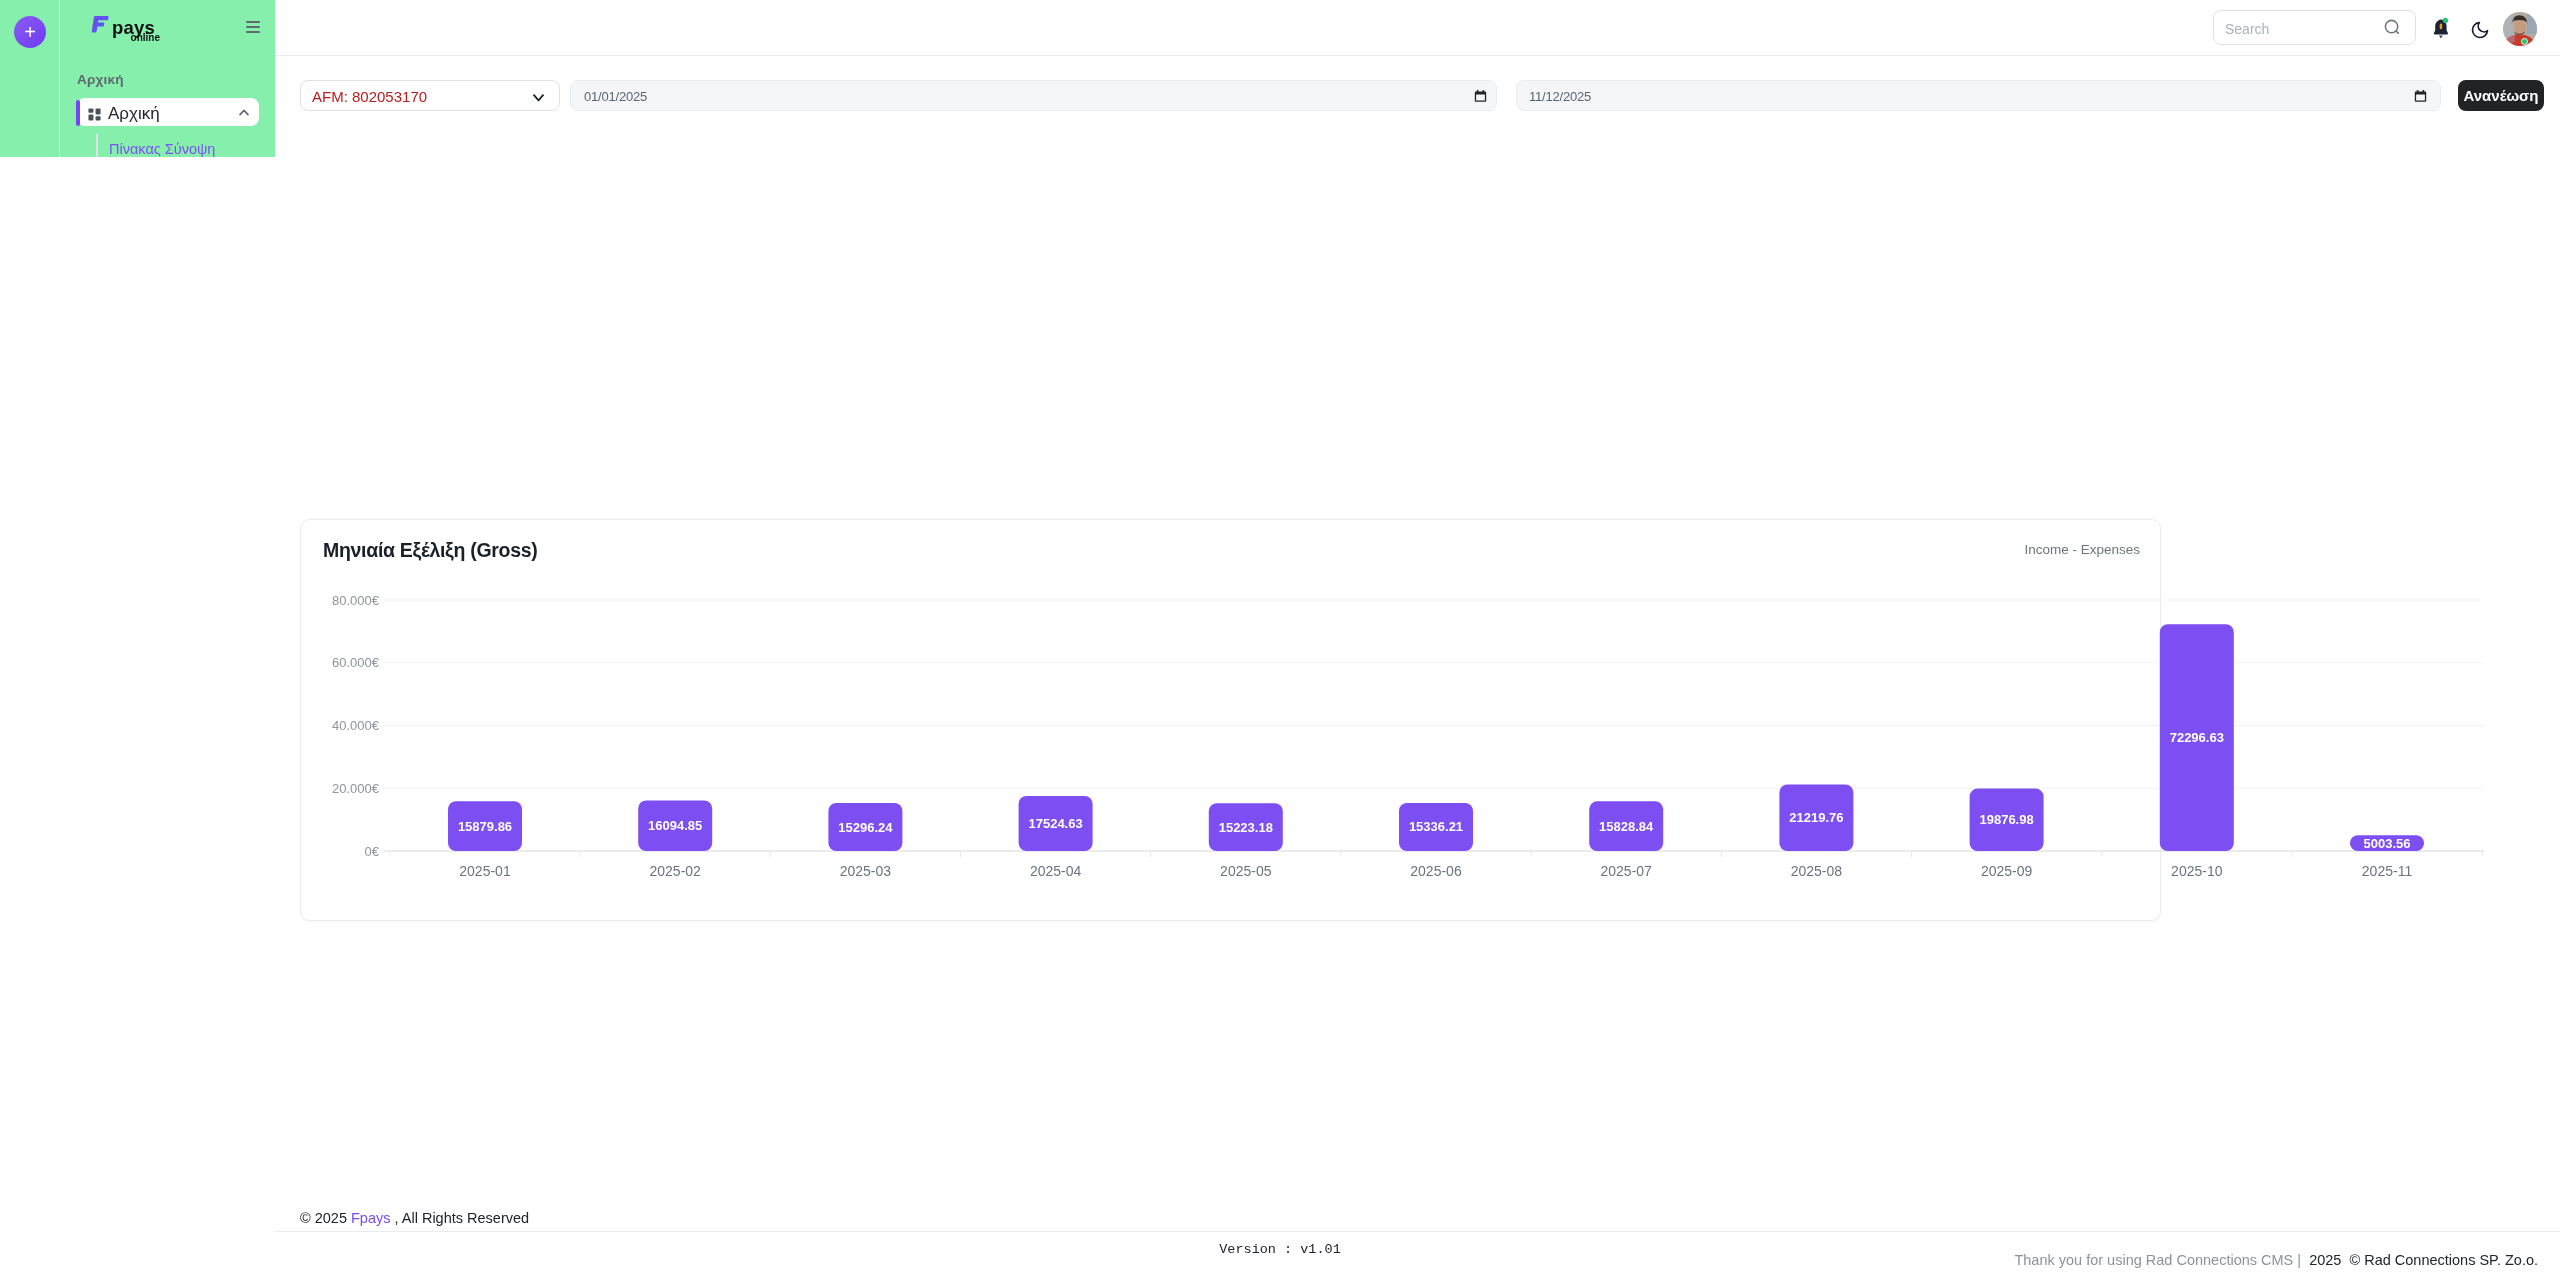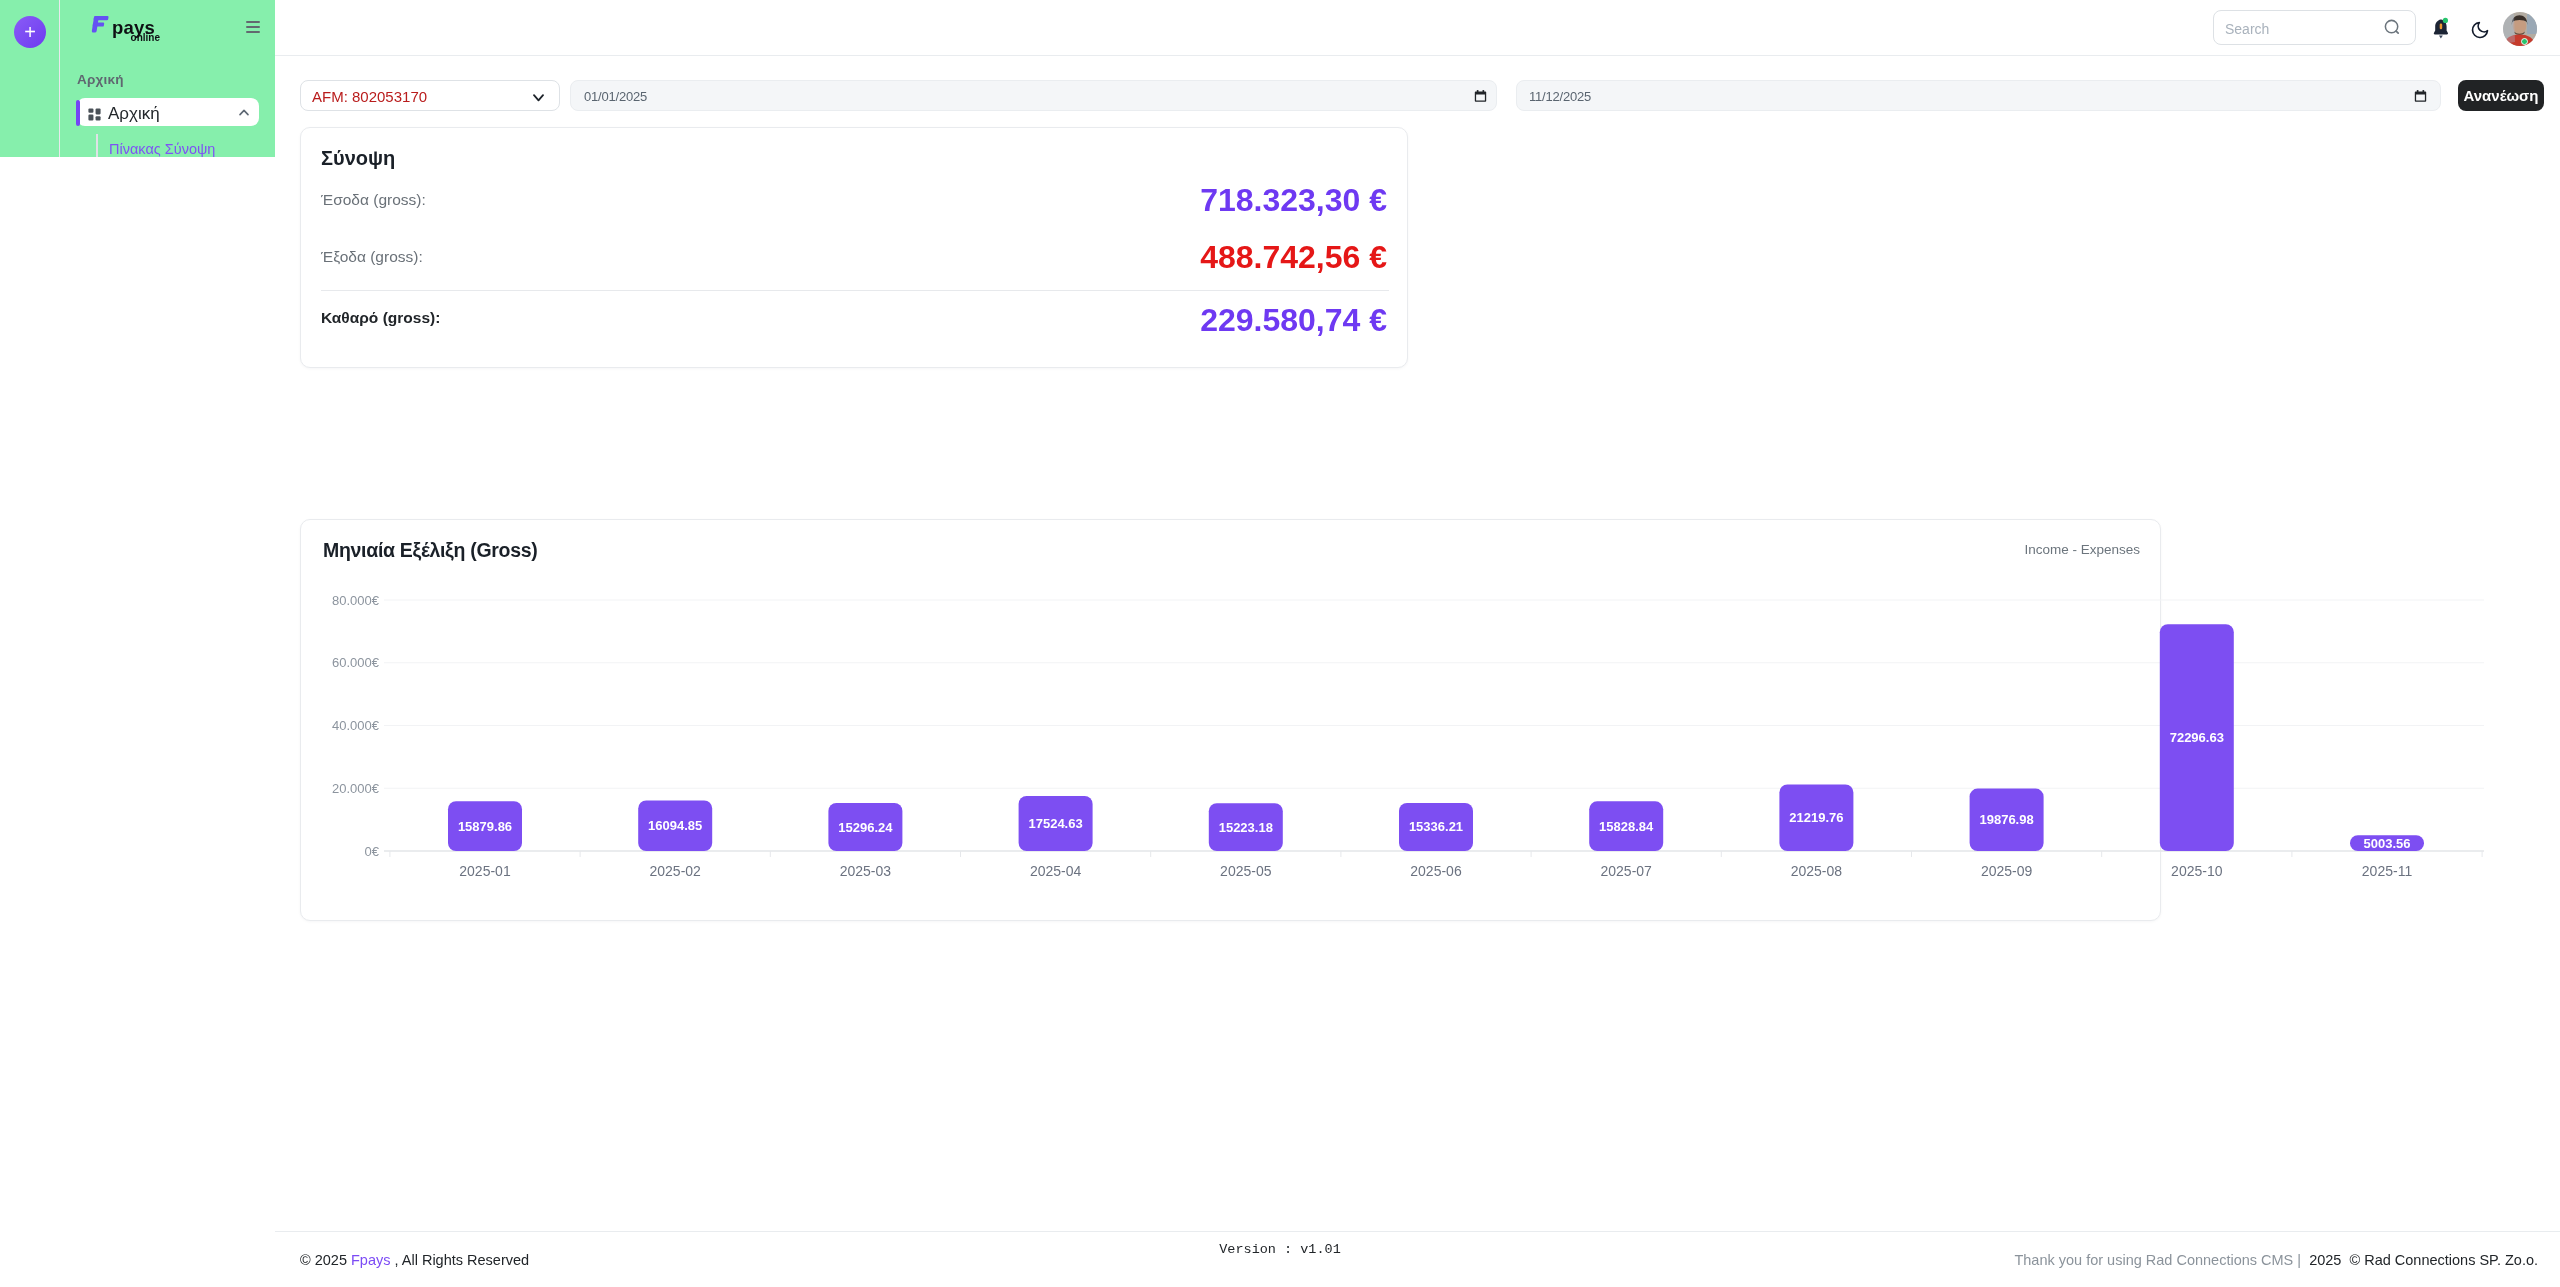--- a/index.html
+++ b/index.html
@@ -53,21 +53,21 @@
   .cardtitle { font-size:20px; font-weight:700; color:#1a2028; }
 
   .rowlabel { font-size:15.5px; color:#6a7178; }
   .rowval { font-size:32px; font-weight:700; }
   .purple { color:#6e39f2; }
   .red { color:#e51717; }
 
   
   #footline { left:275px; top:1231px; width:2285px; height:1px; background:#e9ecef; }
   #footc { left:0; top:1242px; width:2560px; text-align:center; font-size:13.5px; color:#212529;font-family:Liberation Mono, monospace; }
-  #footl { left:300px; top:1252px; font-size:14.5px; color:#212529; }
+  #footl { left:300px; top:1210px; font-size:14.5px; color:#212529; }
   #footr { right:22px; top:1252px; font-size:14.5px; color:#22262a; }
 </style>
 </head>
 <body>
 <div id="page">
   <div class="abs" id="topbar"></div>
   <div class="abs" id="sidepanel">
     <div class="abs" id="sidevline"></div>
     <div class="abs" id="seclabel">Αρχική</div>
     <div class="abs" id="menuitem"></div>
@@ -145,30 +145,20 @@
   </svg>
   <div class="abs ctrl" id="date2"></div>
   <div class="abs datetxt" style="left:1529px">11/12/2025</div>
   <svg class="abs" style="left:2414px;top:89px" width="13" height="14" viewBox="0 0 16 16">
     <path d="M2 2.5 h12 a1 1 0 0 1 1 1 V14 a1 1 0 0 1 -1 1 H2 a1 1 0 0 1 -1 -1 V3.5 a1 1 0 0 1 1 -1 Z M2.6 6 h10.8 v7.4 H2.6 Z" fill="#212529" fill-rule="evenodd"></path>
       <rect x="3.5" y="0.5" width="2" height="3" rx="0.8" fill="#212529"></rect>
       <rect x="10.5" y="0.5" width="2" height="3" rx="0.8" fill="#212529"></rect>
   </svg>
   <div class="abs ctrl" id="refresh">Ανανέωση</div>
 
-  <div class="abs card" id="card1">
-    <div class="abs cardtitle" style="left:20px;top:19px">Σύνοψη</div>
-    <div class="abs rowlabel" style="left:20px;top:63px">Έσοδα (gross):</div>
-    <div class="abs rowval purple" style="right:20px;top:54px">718.323,30 €</div>
-    <div class="abs rowlabel" style="left:20px;top:120px">Έξοδα (gross):</div>
-    <div class="abs rowval red" style="right:20px;top:111px">488.742,56 €</div>
-    <div class="abs" style="left:20px;top:162px;width:1068px;height:1px;background:#e7e9ec"></div>
-    <div class="abs rowlabel" style="left:20px;top:181px;font-weight:700;color:#212529">Καθαρό (gross):</div>
-    <div class="abs rowval purple" style="right:20px;top:174px">229.580,74 €</div>
-  </div>
 
 
   <div class="abs card" id="card3">
     <div class="abs cardtitle" style="left:22px;top:19px;font-size:19.5px;letter-spacing:-0.3px">Μηνιαία Εξέλιξη (Gross)</div>
     <div class="abs" style="right:20px;top:22px;font-size:13.5px;color:#6c757d">Income - Expenses</div>
     <svg class="abs" style="left:0;top:0" width="2235" height="402" viewBox="0 0 2235 402">
       <line x1="83" y1="80.0" x2="2183" y2="80.0" stroke="#f2f3f5" stroke-width="1"></line>
       <text x="78" y="84.5" font-size="13" fill="#8c949e" text-anchor="end">80.000€</text>
       <line x1="83" y1="142.75" x2="2183" y2="142.75" stroke="#f2f3f5" stroke-width="1"></line>
       <text x="78" y="147.25" font-size="13" fill="#8c949e" text-anchor="end">60.000€</text>

